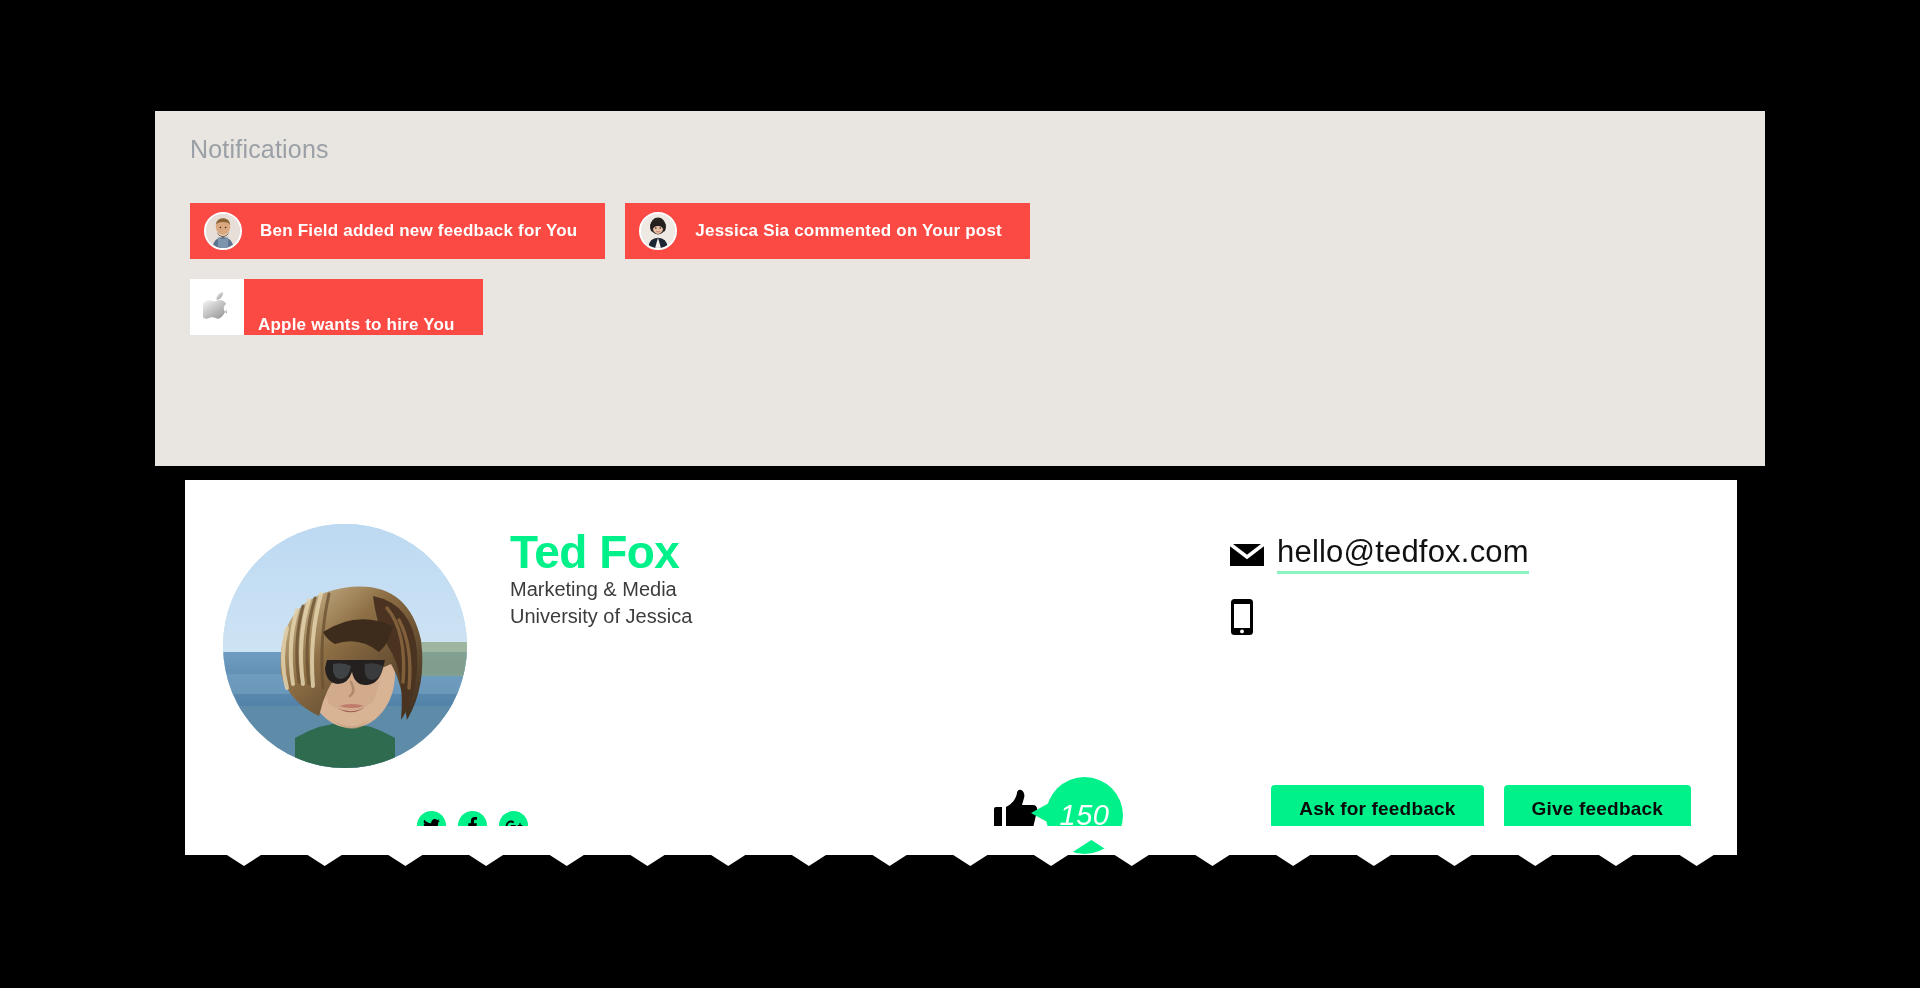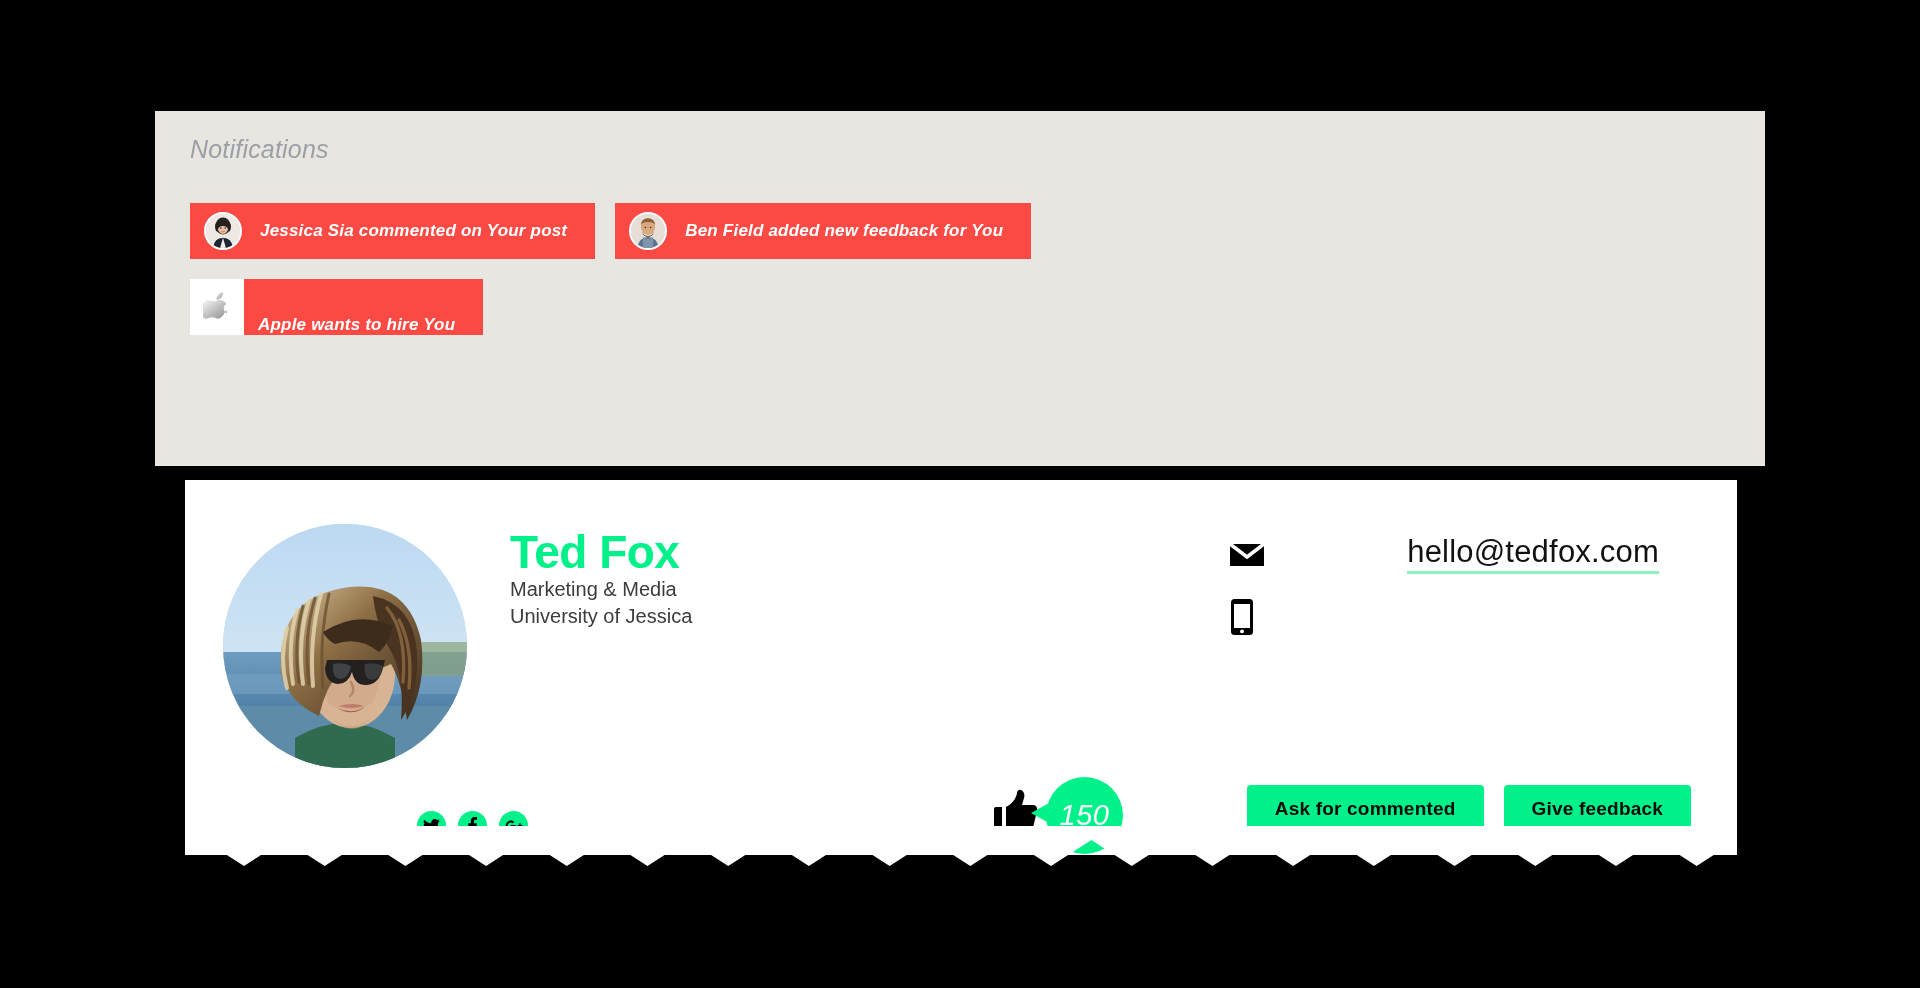--- a/index.html
+++ b/index.html
@@ -21,21 +21,20 @@
   }
 
   
   #notif-panel {
     position: absolute;
     left: 155px;
     top: 111px;
     width: 1610px;
     height: 355px;
     background: #E9E6E1;
-    font-style: italic;
   }
 
   #notif-title {
     position: absolute;
     left: 35px;
     top: 24px;
     font-size: 25px;
     font-weight: 400;
     color: #9AA0A6;
     letter-spacing: 0.2px;
@@ -171,21 +170,20 @@
     position: absolute;
     right: 78px;
     top: 44px;
     width: 430px;
   }
 
   .contact-row {
     display: flex;
     align-items: center;
     height: 62px;
-    justify-content: space-between;
   }
 
   .contact-icon {
     width: 48px;
     flex: 0 0 48px;
     display: flex;
     align-items: center;
     justify-content: flex-start;
   }
 
@@ -288,52 +286,52 @@
 <body>
 
 <div id="stage">
 
   <section id="notif-panel">
     <h2 id="notif-title">Notifications</h2>
 
     <div id="notif-rows">
 
       <div class="notif-row">
+
+        <div class="notif-pill with-inner-avatar">
+          <div class="notif-avatar">
+            <svg viewBox="0 0 40 40" preserveAspectRatio="xMidYMid slice">
+              <rect width="40" height="40" fill="#e6ded7"></rect>
+              <path d="M7 40 q3 -13 13 -13 q10 0 13 13z" fill="#5b7390"></path>
+              <ellipse cx="20" cy="15" rx="8.4" ry="9.6" fill="#d9a87f"></ellipse>
+              <path d="M11.4 13 q1 -8 8.6 -8 q7.6 0 8.6 8 q-1.6 -3.6 -8.6 -3.6 q-7 0 -8.6 3.6z" fill="#8a6234"></path>
+              <path d="M13 21 q2 5 7 5 q5 0 7 -5 q-1 6 -7 6 q-6 0 -7 -6z" fill="#6b4a28"></path>
+              <circle cx="17" cy="16" r="0.9" fill="#2e2018"></circle>
+              <circle cx="23" cy="16" r="0.9" fill="#2e2018"></circle>
+              <path d="M14 27 q6 5 12 0 l0 13 l-12 0z" fill="#7d94ad"></path>
+            </svg>
+          </div>
+          <span class="notif-text">Ben Field added new feedback for You</span>
+        </div>
 
         <div class="notif-pill with-inner-avatar">
           <div class="notif-avatar">
             <svg viewBox="0 0 40 40" preserveAspectRatio="xMidYMid slice">
               <rect width="40" height="40" fill="#efe9e4"></rect>
               <ellipse cx="20" cy="14" rx="9" ry="10" fill="#2b2320"></ellipse>
               <ellipse cx="20" cy="16" rx="6.2" ry="7.4" fill="#e8bfa6"></ellipse>
               <path d="M11 12 q9 -8 18 0 q1 7 -2 9 q-1 -7 -7 -7 q-6 0 -7 7 q-3 -2 -2 -9z" fill="#24201d"></path>
               <path d="M8 40 q2 -12 12 -12 q10 0 12 12z" fill="#1d2733"></path>
               <path d="M20 28 l-3.4 12 h6.8z" fill="#f2efed"></path>
               <circle cx="17.4" cy="16.6" r="0.9" fill="#3a2c25"></circle>
               <circle cx="22.6" cy="16.6" r="0.9" fill="#3a2c25"></circle>
               <path d="M18.2 20.6 q1.8 1.4 3.6 0" stroke="#b9705f" stroke-width="0.9" fill="none" stroke-linecap="round"></path>
             </svg>
           </div>
           <span class="notif-text">Jessica Sia commented on Your post</span>
-        </div>
-
-        <div class="notif-pill with-inner-avatar">
-          <div class="notif-avatar">
-            <svg viewBox="0 0 40 40" preserveAspectRatio="xMidYMid slice">
-              <rect width="40" height="40" fill="#e6ded7"></rect>
-              <path d="M7 40 q3 -13 13 -13 q10 0 13 13z" fill="#5b7390"></path>
-              <ellipse cx="20" cy="15" rx="8.4" ry="9.6" fill="#d9a87f"></ellipse>
-              <path d="M11.4 13 q1 -8 8.6 -8 q7.6 0 8.6 8 q-1.6 -3.6 -8.6 -3.6 q-7 0 -8.6 3.6z" fill="#8a6234"></path>
-              <path d="M13 21 q2 5 7 5 q5 0 7 -5 q-1 6 -7 6 q-6 0 -7 -6z" fill="#6b4a28"></path>
-              <circle cx="17" cy="16" r="0.9" fill="#2e2018"></circle>
-              <circle cx="23" cy="16" r="0.9" fill="#2e2018"></circle>
-              <path d="M14 27 q6 5 12 0 l0 13 l-12 0z" fill="#7d94ad"></path>
-            </svg>
-          </div>
-          <span class="notif-text">Ben Field added new feedback for You</span>
         </div>
 
       </div>
 
       <div class="notif-row apple-row">
         <div style="display:flex;">
           <div class="apple-tile">
             <svg width="28" height="32" viewBox="0 0 28 32" aria-hidden="true">
               <defs>
                 <linearGradient id="agr" x1="0" y1="0" x2="1" y2="1">
@@ -476,21 +474,21 @@
           <path d="M6 18h6v26H6a2 2 0 0 1-2-2V20a2 2 0 0 1 2-2z" fill="#000"></path>
           <path d="M16 18c6-3 10-8 11-14 0-2 2-4 4-3 3 1 4 5 3 8l-2 7h11c3 0 5 3 4 6l-4 17c-1 3-3 5-6 5H16z" fill="#000"></path>
         </svg>
       </span>
       <span id="likes-bubble">
         <span id="likes-count">150</span>
       </span>
     </div>
 
     <div id="actions">
-      <button class="action-btn">Ask for commented</button>
+      <button class="action-btn">Ask for feedback</button>
       <button class="action-btn">Give feedback</button>
     </div>
 
   </section>
 
   <div id="zigzag"></div>
 
 </div>
 
 </body></html>

